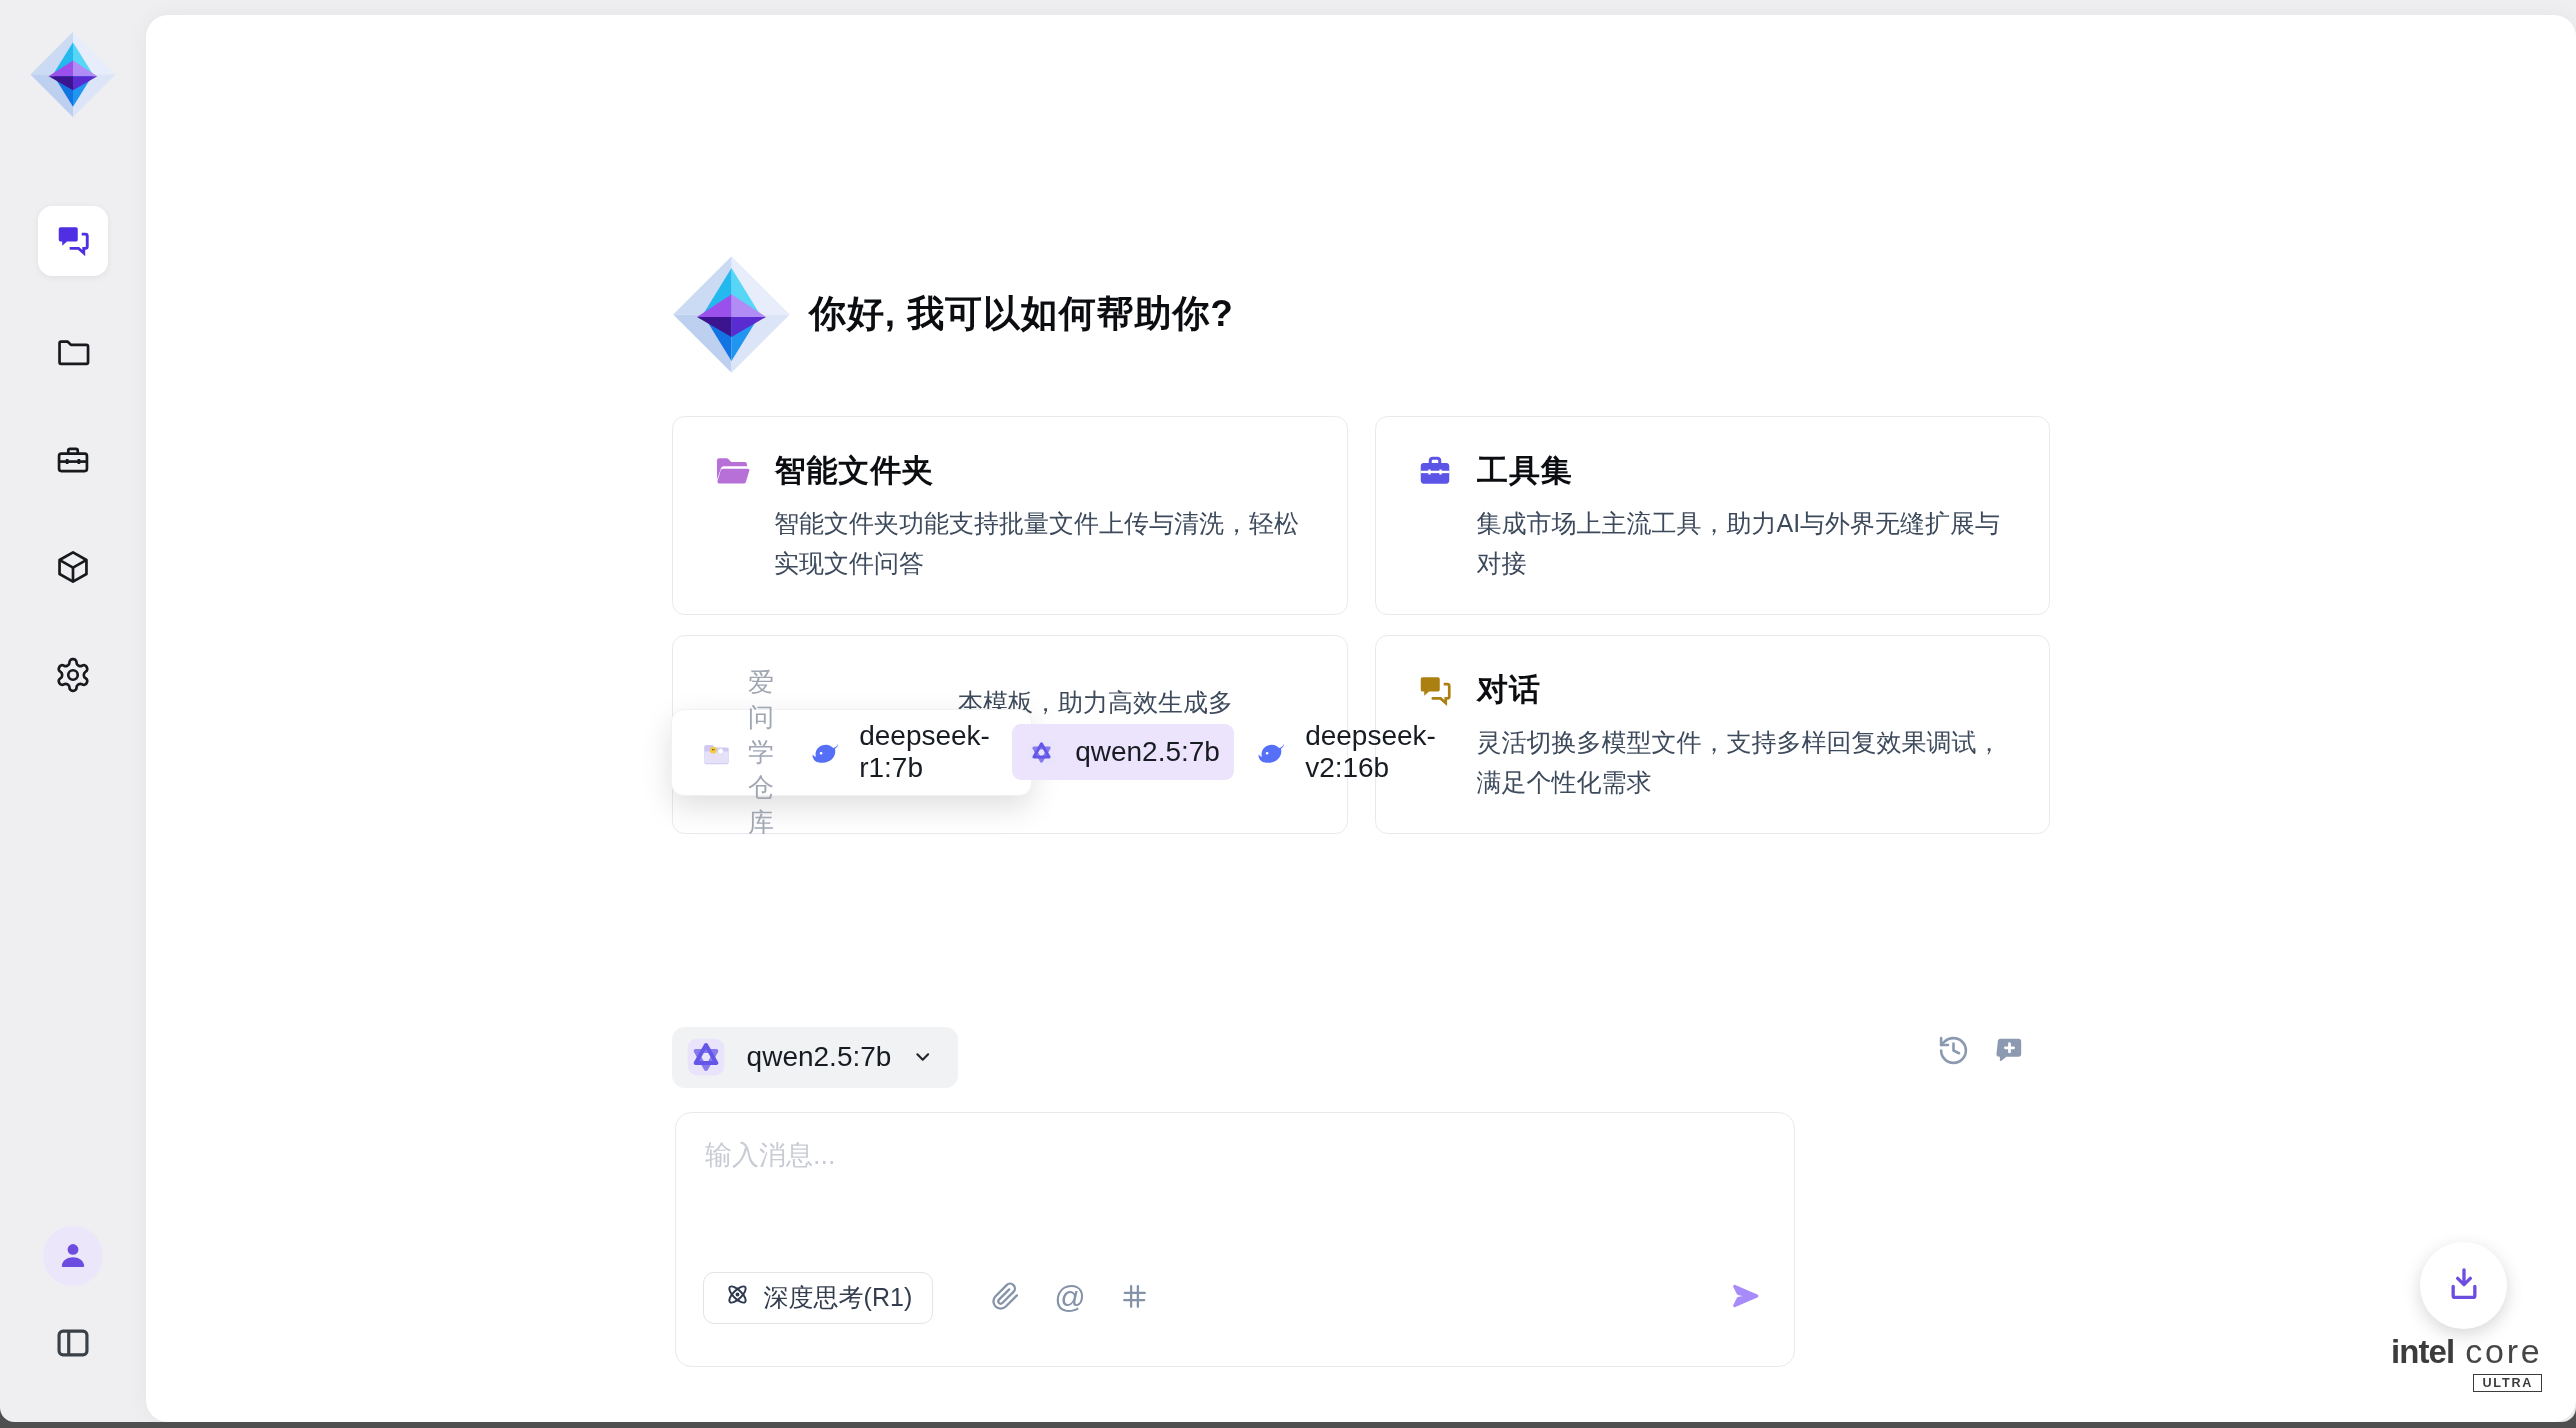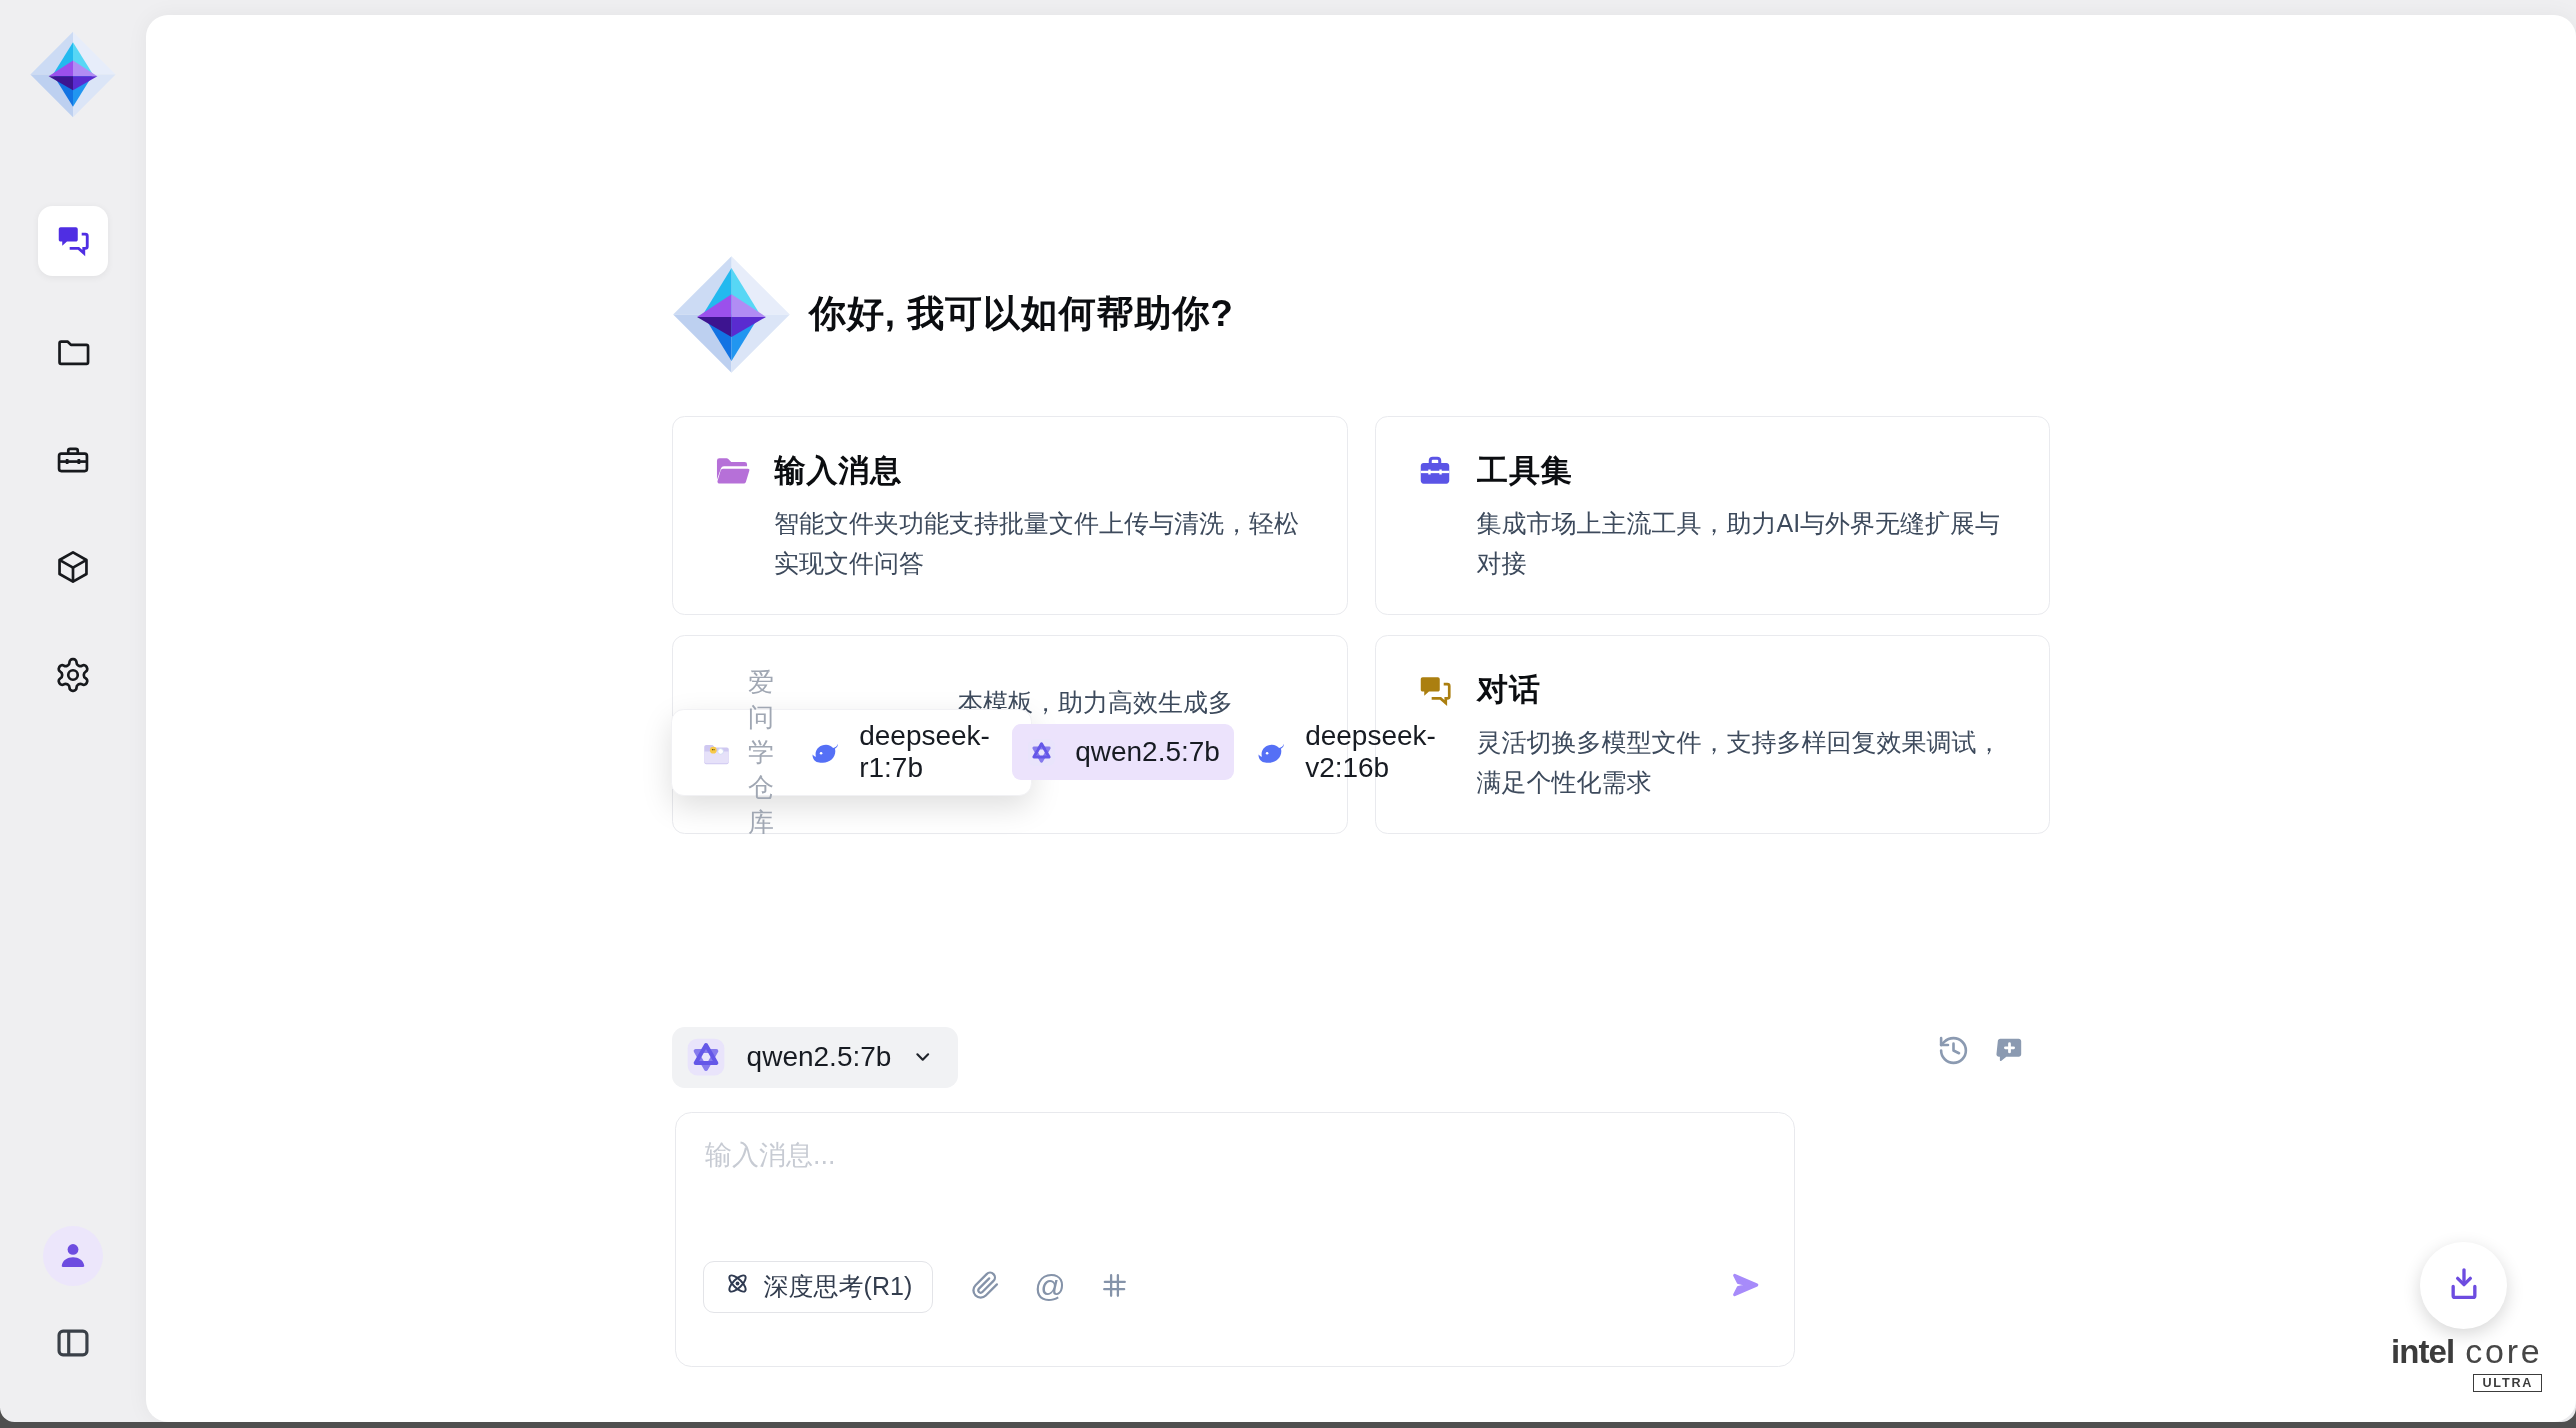--- a/index.html
+++ b/index.html
@@ -56,21 +56,21 @@
   .chat-actions{position:absolute;top:1019px;right:550px;display:flex;align-items:center;gap:23.5px;}
   .icon-btn{border:none;background:transparent;padding:0;cursor:pointer;display:flex;align-items:center;justify-content:center;}
   .chat-actions .icon-btn svg{width:33px;height:33px;}
 
   
   .composer{position:absolute;left:529px;top:1097px;width:1120px;height:255px;box-sizing:border-box;
     border:1.4px solid #e8e9ed;border-radius:16.3px;background:#fff;}
   .composer textarea{position:absolute;left:27px;top:22px;right:27px;height:99px;border:none;outline:none;resize:none;
     font-family:inherit;font-size:27px;color:#2a3344;background:transparent;}
   .composer textarea::placeholder{color:#c7cbd3;}
-  .composer-bar{position:absolute;left:27px;right:31px;top:148px;height:52px;display:flex;align-items:center;}
+  .composer-bar{position:absolute;left:27px;right:31px;top:159px;height:52px;display:flex;align-items:center;gap:20px;}
   .deep-btn{display:inline-flex;align-items:center;gap:12.6px;height:52px;padding:0 20px;background:#fff;
     border:1.4px solid #e3e4e8;border-radius:11px;font-family:inherit;font-size:25px;color:#333d4e;cursor:pointer;}
   .deep-btn svg{width:27px;height:27px;}
   .attach-group{display:flex;align-items:center;gap:34px;margin-left:38px;}
   .attach-group .icon-btn svg{width:29px;height:29px;}
   .glyph-btn{font-size:31px;color:#8593a9;font-family:inherit;line-height:1;}
   .flex-sp{flex:1;}
   .send-btn svg{width:34px;height:34px;}
 
   
@@ -200,21 +200,21 @@
       <div class="cards">
 
         <div class="card">
           <div class="card-head">
             <span class="card-ic">
               <svg viewBox="0 0 24 24">
                 <path fill="#b670d8" d="M2.5 5.5A1.5 1.5 0 0 1 4 4h4.6a1.5 1.5 0 0 1 1.06.44L11.5 6.3H20a1.5 1.5 0 0 1 1.5 1.5V9H6.9a2 2 0 0 0-1.9 1.37L2.5 17.6z"></path>
                 <path fill="#b670d8" d="M6.2 10.5h15.9a.9.9 0 0 1 .86 1.17l-2.2 7.2a1.5 1.5 0 0 1-1.44 1.06H4.1a1.3 1.3 0 0 1-1.24-1.68l2-6.7a1.5 1.5 0 0 1 1.34-1.05z"></path>
               </svg>
             </span>
-            <h2 class="card-title">输入消息</h2>
+            <h2 class="card-title">智能文件夹</h2>
           </div>
           <p class="card-desc">智能文件夹功能支持批量文件上传与清洗，轻松实现文件问答</p>
         </div>
 
         <div class="card">
           <div class="card-head">
             <span class="card-ic">
               <svg viewBox="0 0 24 24">
                 <path fill="#5b54e6" d="M3 8.8C3 7.8 3.8 7 4.8 7h14.4c1 0 1.8.8 1.8 1.8v9.4c0 1-.8 1.8-1.8 1.8H4.8c-1 0-1.8-.8-1.8-1.8z"></path>
                 <path fill="none" stroke="#5b54e6" stroke-width="1.9" d="M9 7V5.6c0-.9.7-1.6 1.6-1.6h2.8c.9 0 1.6.7 1.6 1.6V7"></path>

